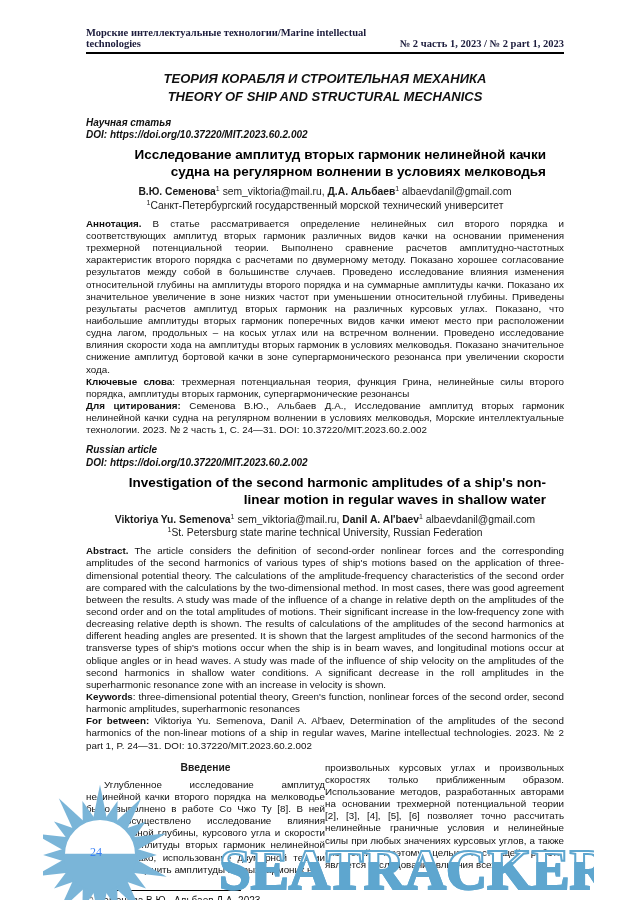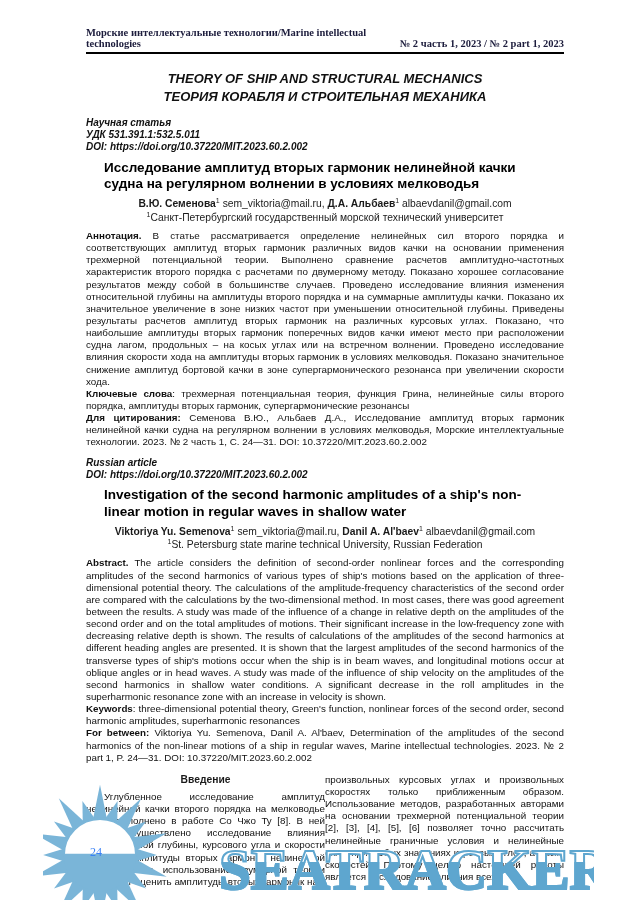--- a/index.html
+++ b/index.html
@@ -24,21 +24,21 @@
     gap:10px;
   }
   .jheader .issue{white-space:nowrap;}
   
   .section-head{text-align:center;margin-top:17px;font-weight:bold;font-style:italic;font-size:13px;color:#111;}
   .section-head div{margin:3px 0;}
   
   .meta{margin-top:13px;font-size:10px;font-weight:bold;font-style:italic;line-height:1.22;color:#111;}
   
   .atitle{
-    text-align:left;font-size:13.5px;font-weight:bold;color:#000;
+    text-align:right;font-size:13.5px;font-weight:bold;color:#000;
     margin:6px 18px 4px 18px;line-height:1.25;
   }
   .authors{text-align:center;font-size:10.3px;margin:2px 0 0 0;line-height:1.3;}
   .affil{text-align:center;font-size:10.3px;margin:0 0 6px 0;line-height:1.3;}
   sup{font-size:7px;line-height:0;}
   
   .just{
     text-align:justify;font-size:9.8px;line-height:1.24;margin:0;color:#111;
   }
   .gap-top{margin-top:8px;}
@@ -78,27 +78,26 @@
 <body>
 
 <div class="page">
 
   <header class="jheader">
     <span>Морские интеллектуальные технологии/Marine intellectual technologies</span>
     <span class="issue">№ 2 часть 1, 2023 / № 2 part 1, 2023</span>
   </header>
 
   <div class="section-head">
+    <div>ТЕОРИЯ КОРАБЛЯ И СТРОИТЕЛЬНАЯ МЕХАНИКА</div>
     <div>THEORY OF SHIP AND STRUCTURAL MECHANICS</div>
-    <div>ТЕОРИЯ КОРАБЛЯ И СТРОИТЕЛЬНАЯ МЕХАНИКА</div>
   </div>
 
   <div class="meta">
     <div>Научная статья</div>
-    <div>УДК 531.391.1:532.5.011</div>
     <div>DOI: https://doi.org/10.37220/MIT.2023.60.2.002</div>
   </div>
 
   <h1 class="atitle">Исследование амплитуд вторых гармоник нелинейной качки судна на регулярном волнении в условиях мелководья</h1>
 
   <p class="authors"><b>В.Ю. Семенова</b><sup>1</sup> <span>sem_viktoria@mail.ru,</span> <b>Д.А. Альбаев</b><sup>1</sup> <span>albaevdanil@gmail.com</span></p>
 
   <p class="affil"><sup>1</sup><span>Санкт-Петербургский государственный морской технический университет</span></p>
 
   <p class="just"><b>Аннотация.</b> <span>В статье рассматривается определение нелинейных сил второго порядка и соответствующих амплитуд вторых гармоник различных видов качки на основании применения трехмерной потенциальной теории. Выполнено сравнение расчетов амплитудно-частотных характеристик второго порядка с расчетами по двумерному методу. Показано хорошее согласование результатов между собой в большинстве случаев. Проведено исследование влияния изменения относительной глубины на амплитуды второго порядка и на суммарные амплитуды качки. Показано их значительное увеличение в зоне низких частот при уменьшении относительной глубины. Приведены результаты расчетов амплитуд вторых гармоник на различных курсовых углах. Показано, что наибольшие амплитуды вторых гармоник поперечных видов качки имеют место при расположении судна лагом, продольных – на косых углах или на встречном волнении. Проведено исследование влияния скорости хода на амплитуды вторых гармоник в условиях мелководья. Показано значительное снижение амплитуд бортовой качки в зоне супергармонического резонанса при увеличении скорости хода.</span></p>

